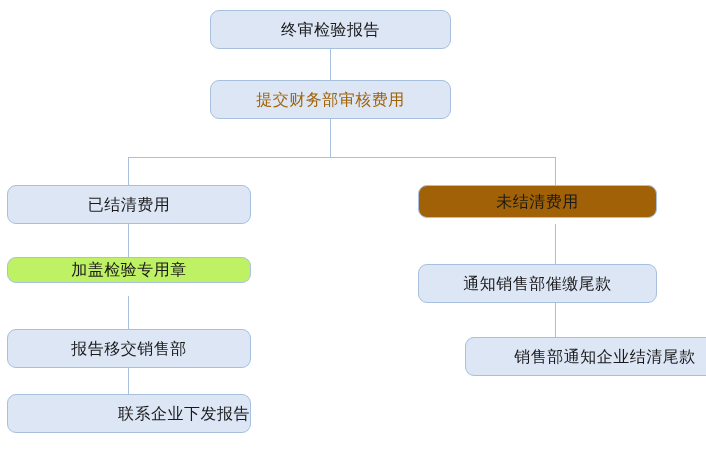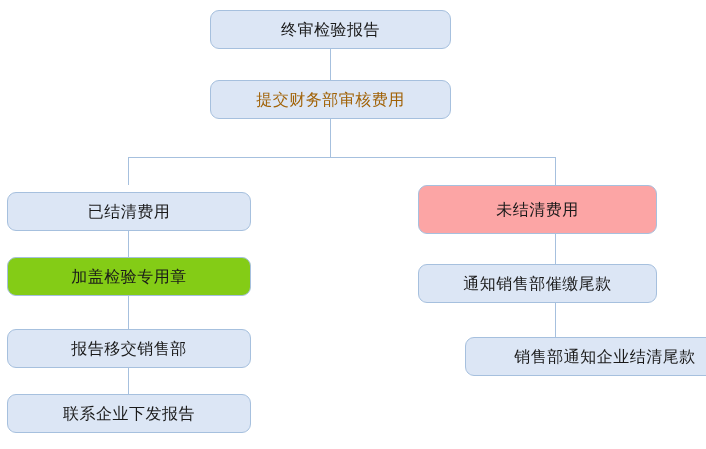--- a/index.html
+++ b/index.html
@@ -56,33 +56,33 @@
     <div class="conn v" style="left: 128px; top: 296px; background: rgb(166, 192, 222); height: 33px;"></div>
     <div class="conn v" style="left: 128px; top: 368px; background: rgb(166, 192, 222); height: 26px;"></div>
     <div class="conn v" style="left: 555px; top: 224px; background: rgb(166, 192, 222); height: 40px;"></div>
     <div class="conn v" style="left: 555px; top: 303px; background: rgb(166, 192, 222); height: 34px;"></div>
     <div class="node" style="left: 210px; top: 10px; width: 241px; height: 39px; background: rgb(220, 230, 245); border-color: rgb(166, 192, 222); color: rgb(26, 26, 26);">
       <span>终审检验报告</span>
     </div>
     <div class="node" style="left: 210px; top: 80px; width: 241px; height: 39px; background: rgb(220, 230, 245); border-color: rgb(166, 192, 222); color: #a16207;">
       <span>提交财务部审核费用</span>
     </div>
-    <div class="node" style="left: 7px; top: 185px; width: 244px; height: 39px; background: rgb(220, 230, 245); border-color: rgb(166, 192, 222); color: rgb(26, 26, 26); margin-top: 7px;">
+    <div class="node" style="left: 7px; top: 185px; width: 244px; height: 39px; background: rgb(220, 230, 245); border-color: rgb(166, 192, 222); color: rgb(26, 26, 26);">
       <span>已结清费用</span>
     </div>
-    <div class="node" style="left: 7px; top: 257px; width: 244px; height: 39px; background: #84cc16; border-color: rgb(166, 192, 222); color: rgb(26, 26, 26);">
+    <div class="node" style="left: 7px; top: 257px; width: 244px; height: 26px; background: #bef264; border-color: rgb(166, 192, 222); color: rgb(26, 26, 26);">
       <span>加盖检验专用章</span>
     </div>
     <div class="node" style="left: 7px; top: 329px; width: 244px; height: 39px; background: rgb(220, 230, 245); border-color: rgb(166, 192, 222); color: rgb(26, 26, 26);">
       <span>报告移交销售部</span>
     </div>
-    <div class="node" style="left: 7px; top: 394px; width: 244px; height: 39px; background: rgb(220, 230, 245); border-color: rgb(166, 192, 222); color: rgb(26, 26, 26);">
+    <div class="node" style="left: 7px; top: 394px; width: 244px; height: 39px; background: rgb(220, 230, 245); border-color: rgb(166, 192, 222); color: rgb(26, 26, 26); justify-content: flex-end;">
       <span>联系企业下发报告</span>
     </div>
-    <div class="node" style="left: 418px; top: 185px; width: 239px; height: 49px; background: #fca5a5; border-color: rgb(166, 192, 222); color: rgb(26, 26, 26);">
+    <div class="node" style="left: 418px; top: 185px; width: 239px; height: 33px; background: #a16207; border-color: rgb(166, 192, 222); color: rgb(26, 26, 26);">
       <span>未结清费用</span>
     </div>
     <div class="node" style="left: 418px; top: 264px; width: 239px; height: 39px; background: rgb(220, 230, 245); border-color: rgb(166, 192, 222); color: rgb(26, 26, 26);">
       <span>通知销售部催缴尾款</span>
     </div>
     <div class="node" style="left: 418px; top: 337px; width: 280px; height: 39px; background: rgb(220, 230, 245); border-color: rgb(166, 192, 222); color: rgb(26, 26, 26); margin-left: 47px;">
       <span>销售部通知企业结清尾款</span>
     </div>
   </div>
 

